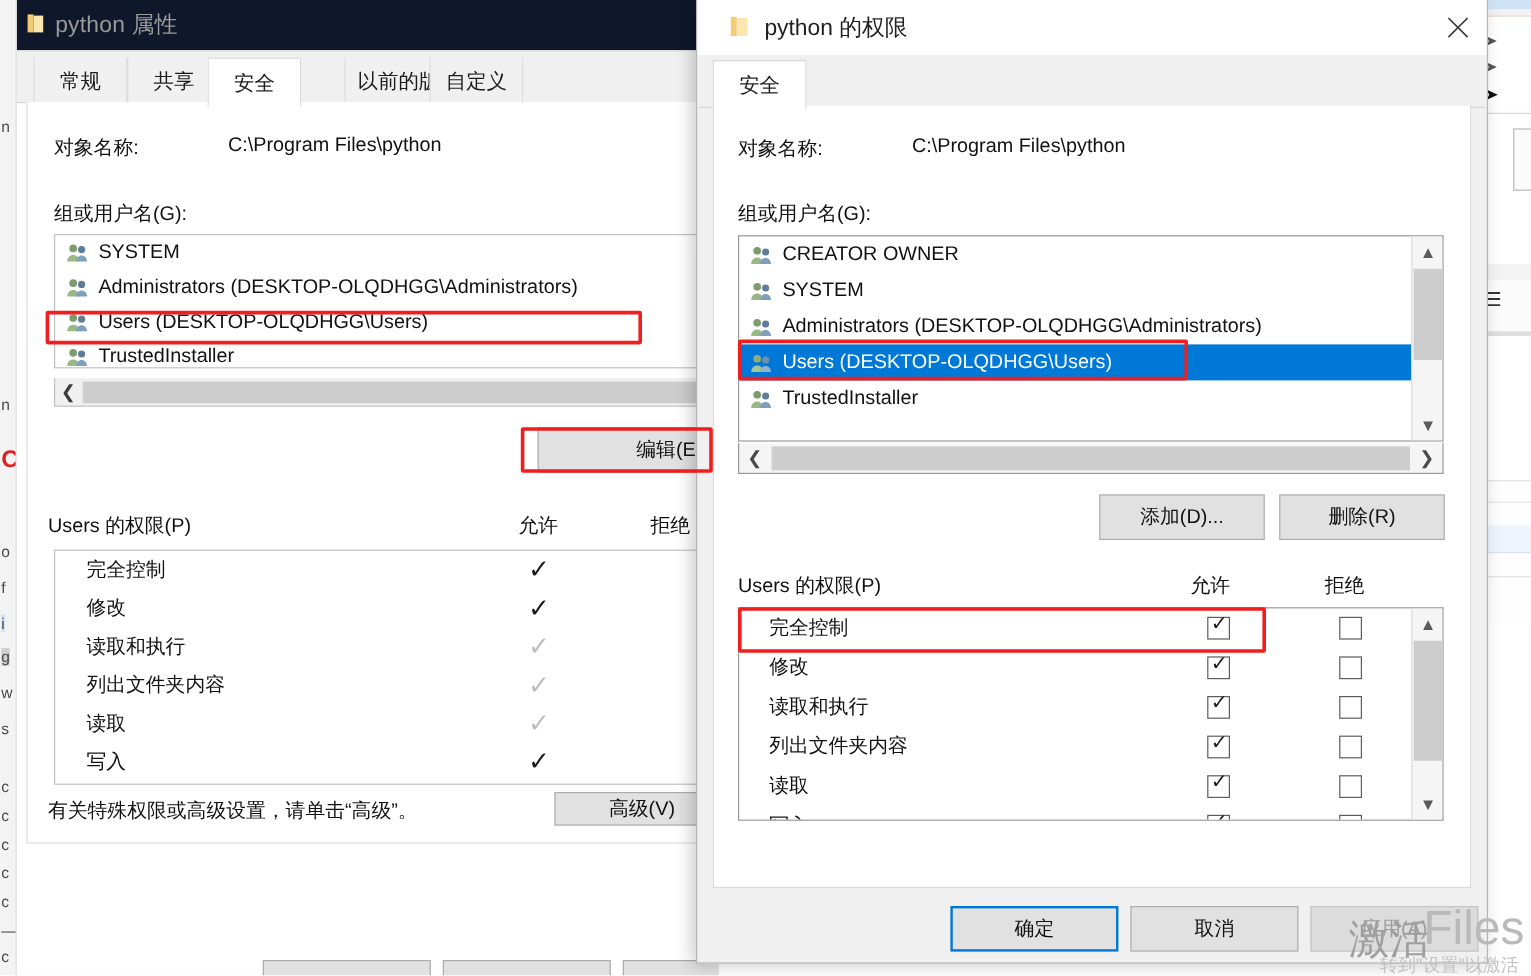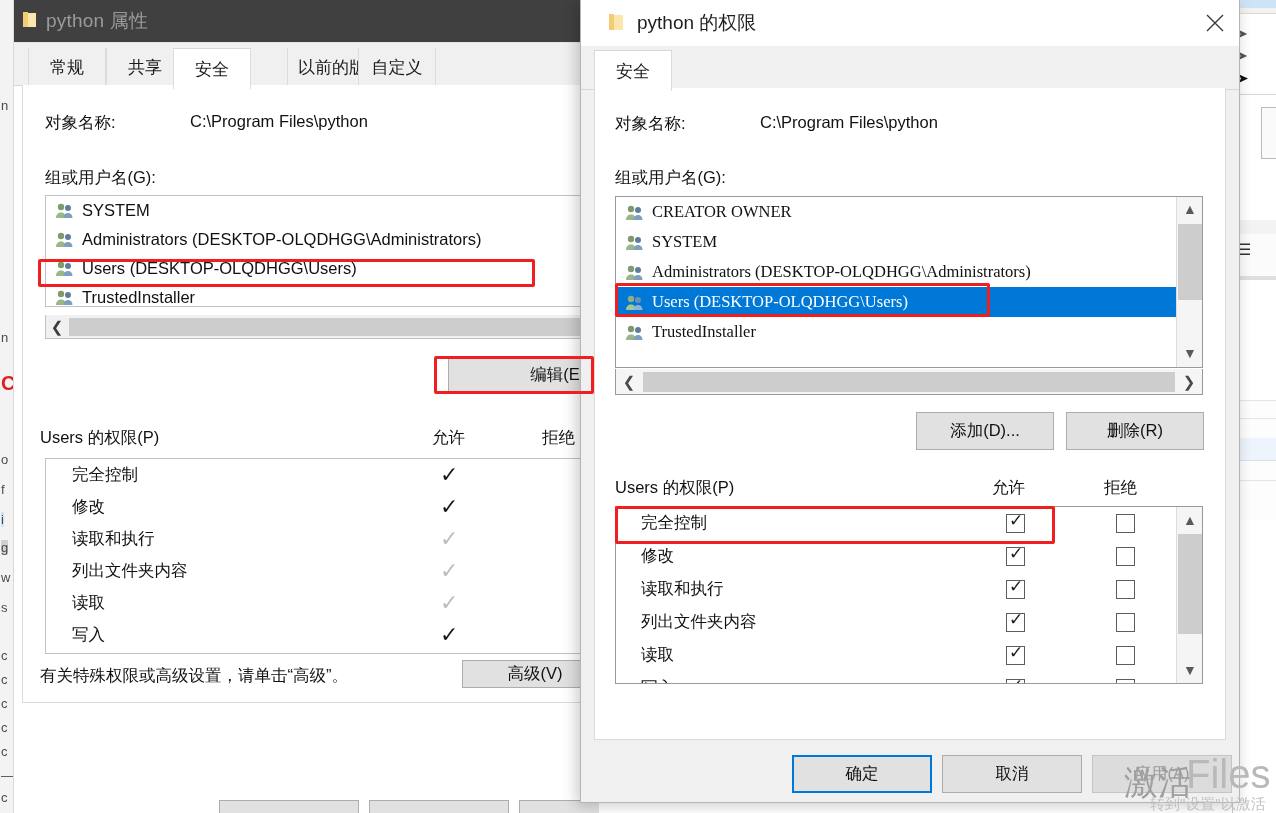--- a/index.html
+++ b/index.html
@@ -33,21 +33,21 @@
   }
   .right-sliver .rs-band { position: absolute; left: 0; width: 44px; }
 
   
   .bg-window {
     position: absolute; left: 14px; top: 0; width: 585px; height: 813px;
     background: #ffffff; overflow: hidden;
   }
   .bg-titlebar {
     position: absolute; left: 0; top: 0; width: 585px; height: 42px;
-    background: #404040;
+    background: #0f172a;
   }
   .bg-folder-ico {
     position: absolute; left: 8px; top: 11px; width: 15px; height: 17px;
   }
   .bg-title-text {
     position: absolute; left: 32px; top: 8px;
     font-size: 19px; color: #9a9a9a; letter-spacing: .2px;
   }
   .bg-tabstrip {
     position: absolute; left: 0; top: 42px; width: 585px; height: 44px;
@@ -369,21 +369,21 @@
     </div>
 
     <div class="fg-panel"></div>
   </div>
 
   <div style="position:absolute; left:0; top:0; width:1276px; height:813px; z-index:25; pointer-events:none;">
     <div class="fg-label" style="left:615px; top:113px; pointer-events:auto;">对象名称:</div>
     <div class="fg-label" style="left:760px; top:113px; pointer-events:auto;">C:\Program Files\python</div>
     <div class="fg-label" style="left:615px; top:167px; pointer-events:auto;">组或用户名(G):</div>
 
-    <div class="fg-listbox" style="pointer-events:auto;font-family:Liberation Serif, serif;">
+    <div class="fg-listbox" style="pointer-events:auto;">
       <div class="fg-lb-inner">
         <div class="fg-lb-row">
           <svg class="grp-ico" viewBox="0 0 19 17">
             <circle cx="6" cy="5" r="3.2" fill="#7e9b6d"></circle>
               <path d="M1 16c0-3.4 2.3-5.4 5-5.4s5 2 5 5.4z" fill="#9ab887"></path>
             <circle cx="13" cy="6" r="3" fill="#5f7d9b"></circle>
               <path d="M8.5 16c0-3.2 2-5 4.5-5s4.5 1.8 4.5 5z" fill="#7fa0bd"></path>
           </svg>
           <span>CREATOR OWNER</span>
         </div>

